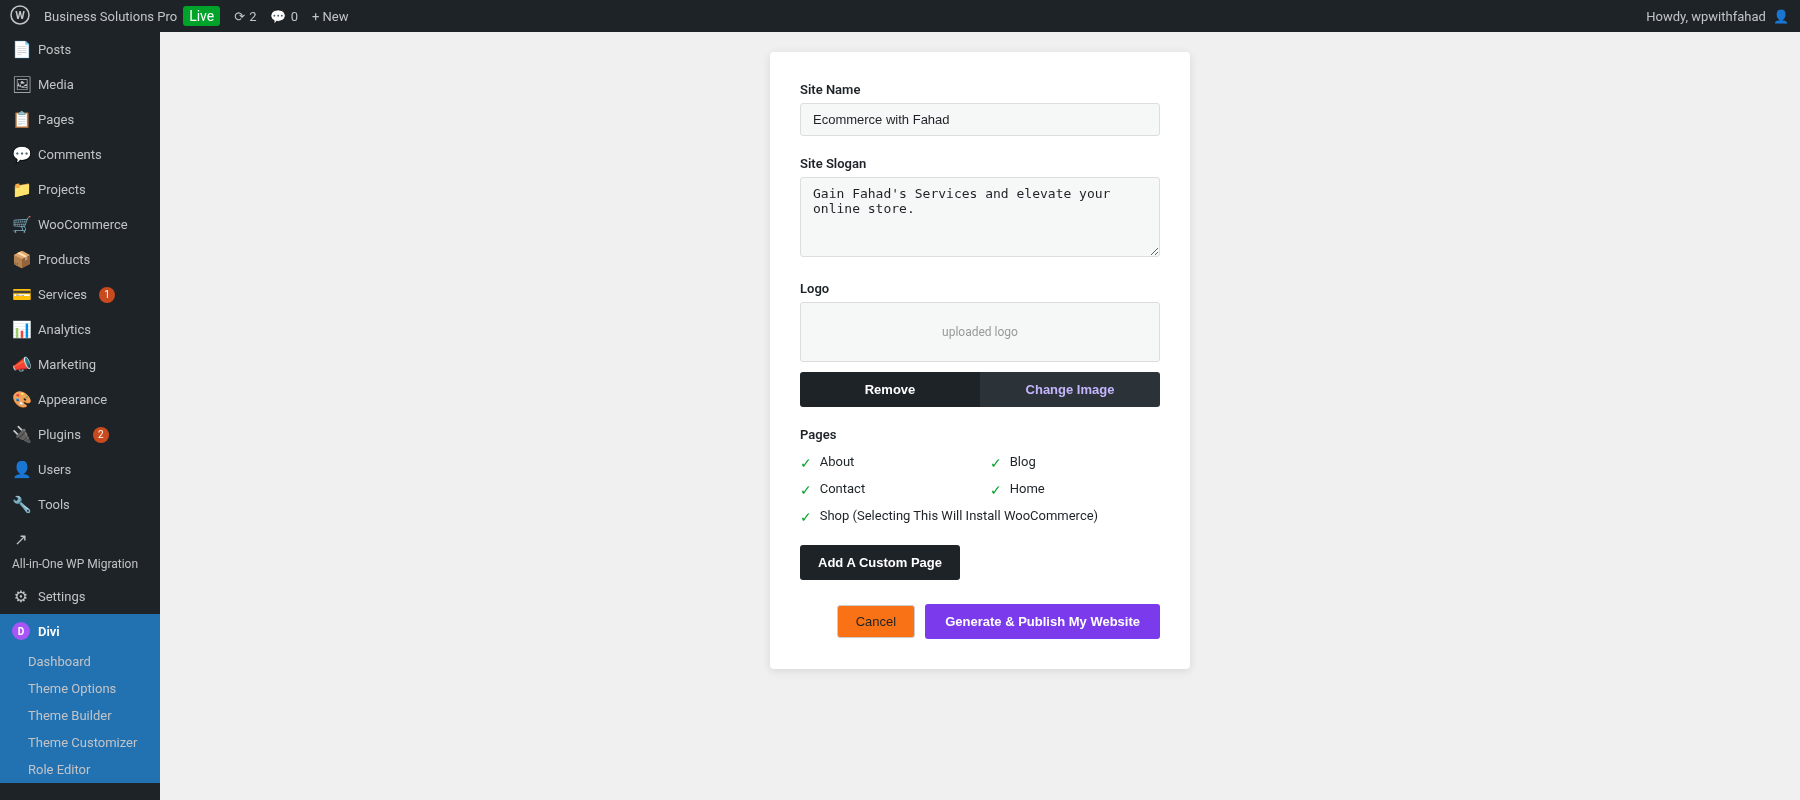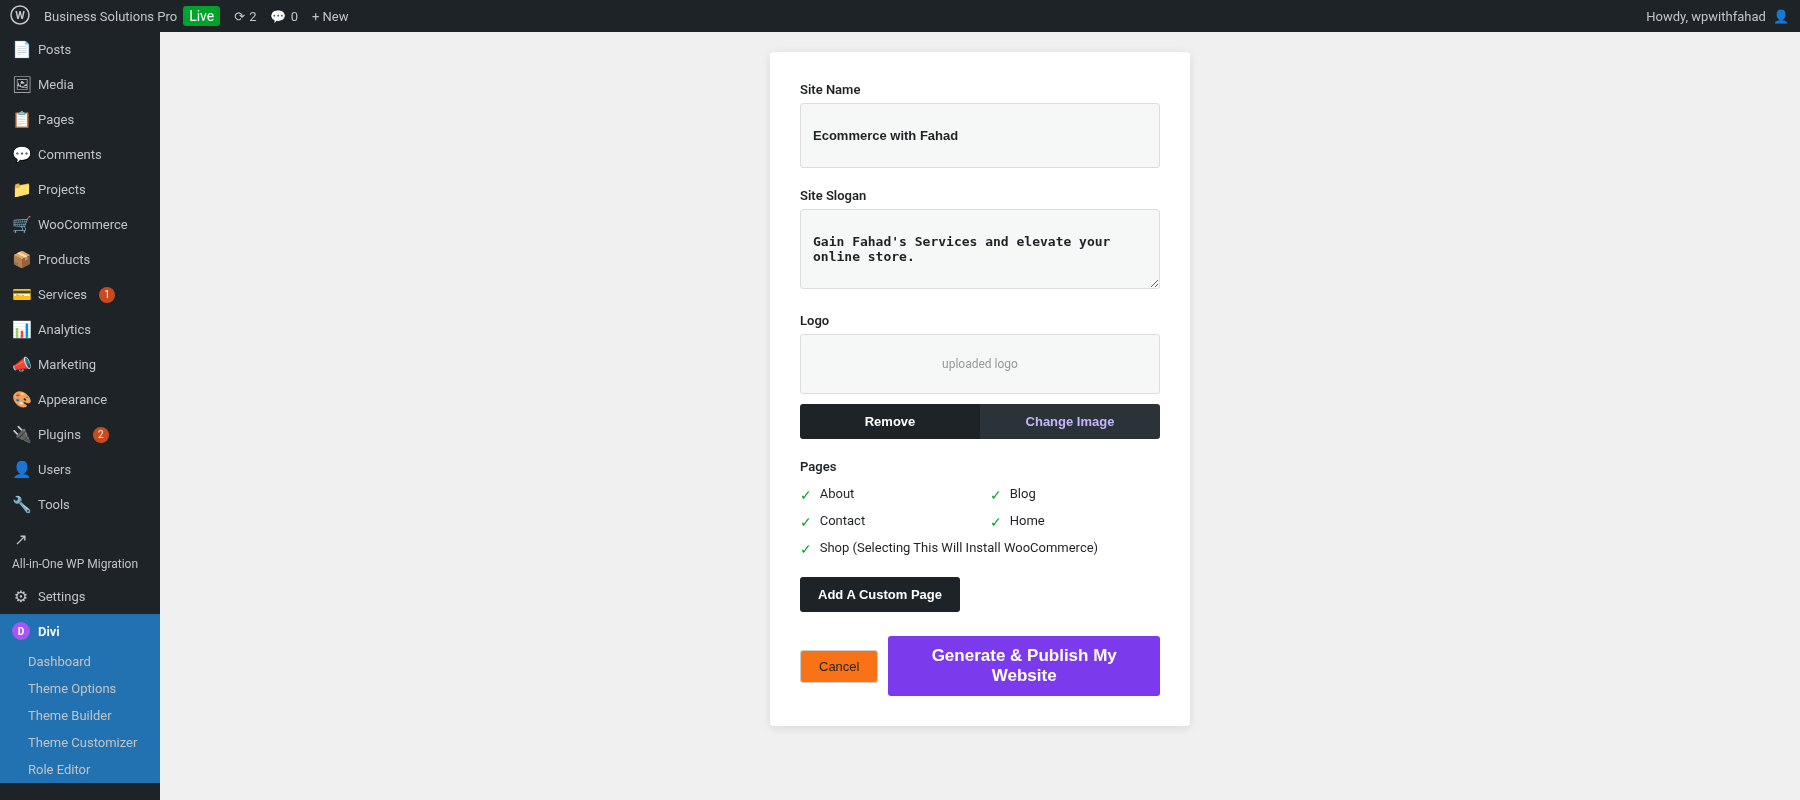--- a/index.html
+++ b/index.html
@@ -75,28 +75,27 @@
       border-radius: 4px;
       box-shadow: 0 2px 10px rgba(0,0,0,0.1);
       width: 420px;
       padding: 30px;
     }
 
     .form-group { margin-bottom: 20px; }
     .form-label { display: block; font-size: 13px; font-weight: 600; color: #1d2327; margin-bottom: 6px; }
     .form-input {
       width: 100%;
-      padding: 24px 12px;
+      padding: 8px 12px;
       border: 1px solid #ddd;
       border-radius: 3px;
       font-size: 13px;
       background: #f6f7f7;
       color: #1d2327;
       outline: none;
-      font-weight: bold;
     }
     textarea.form-input { height: 80px; resize: vertical; }
 
     .logo-preview {
       border: 1px solid #ddd;
       border-radius: 3px;
       background: #f6f7f7;
       height: 60px;
       display: flex;
       align-items: center;
@@ -157,21 +156,21 @@
       padding: 8px 18px;
       font-size: 13px;
       cursor: pointer;
       border-radius: 3px;
     }
     .btn-generate {
       background: #7c3aed;
       color: #fff;
       border: none;
       padding: 10px 20px;
-      font-size: 17px;
+      font-size: 13px;
       font-weight: 600;
       cursor: pointer;
       border-radius: 3px;
     }
 
     .divi-icon { width: 18px; height: 18px; background: #a855f7; border-radius: 50%; display: inline-flex; align-items: center; justify-content: center; color: #fff; font-size: 10px; font-weight: bold; }
   </style>
 </head>
 <body>
 

